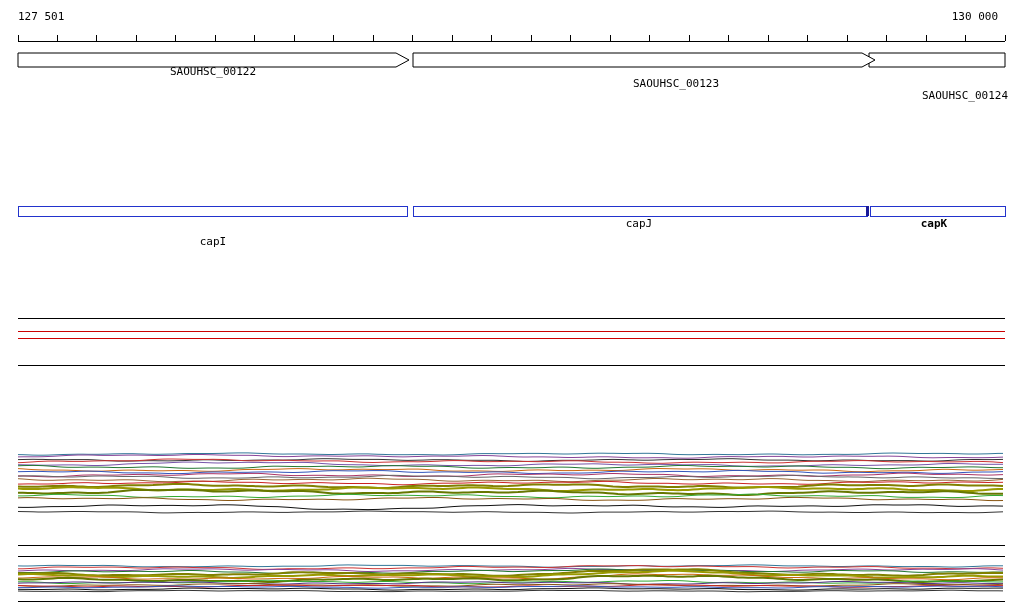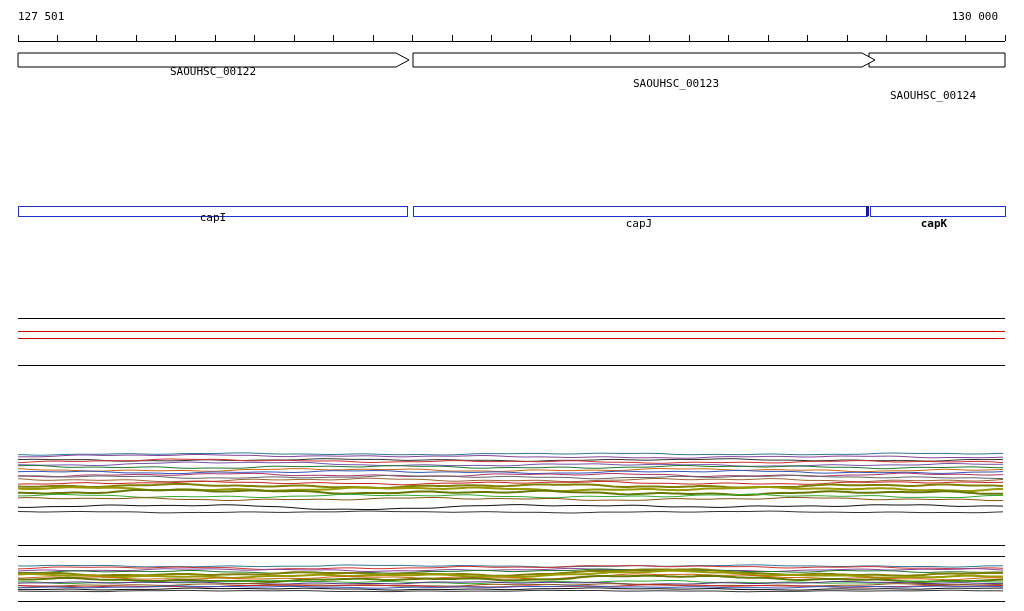--- a/index.html
+++ b/index.html
@@ -17,22 +17,22 @@
     font-size:11px;
     line-height:1;
     white-space:nowrap;
     color:#000000;
   }
   .ctr{transform:translateX(-50%);}
   #coordL{left:18px;top:11px;}
   #coordR{right:26px;top:11px;}
   #g0{left:213px;top:66px;}
   #g1{left:676px;top:78px;}
-  #g2{left:933px;top:90px;}
-  #f0{left:213px;top:212px;}
+  #g2{left:965px;top:90px;}
+  #f0{left:213px;top:236px;}
   #f1{left:639px;top:218px;}
   #f2{left:934px;top:218px;font-weight:bold;}
 </style>
 </head>
 <body>
 
 <div class="screen">
   <svg id="plot" width="1024" height="611">
       <line x1="18" y1="41" x2="1005" y2="41" stroke="#000000" stroke-width="1" shape-rendering="crispEdges"></line>
       <line x1="18" y1="35" x2="18" y2="41" stroke="#000000" shape-rendering="crispEdges"></line>

